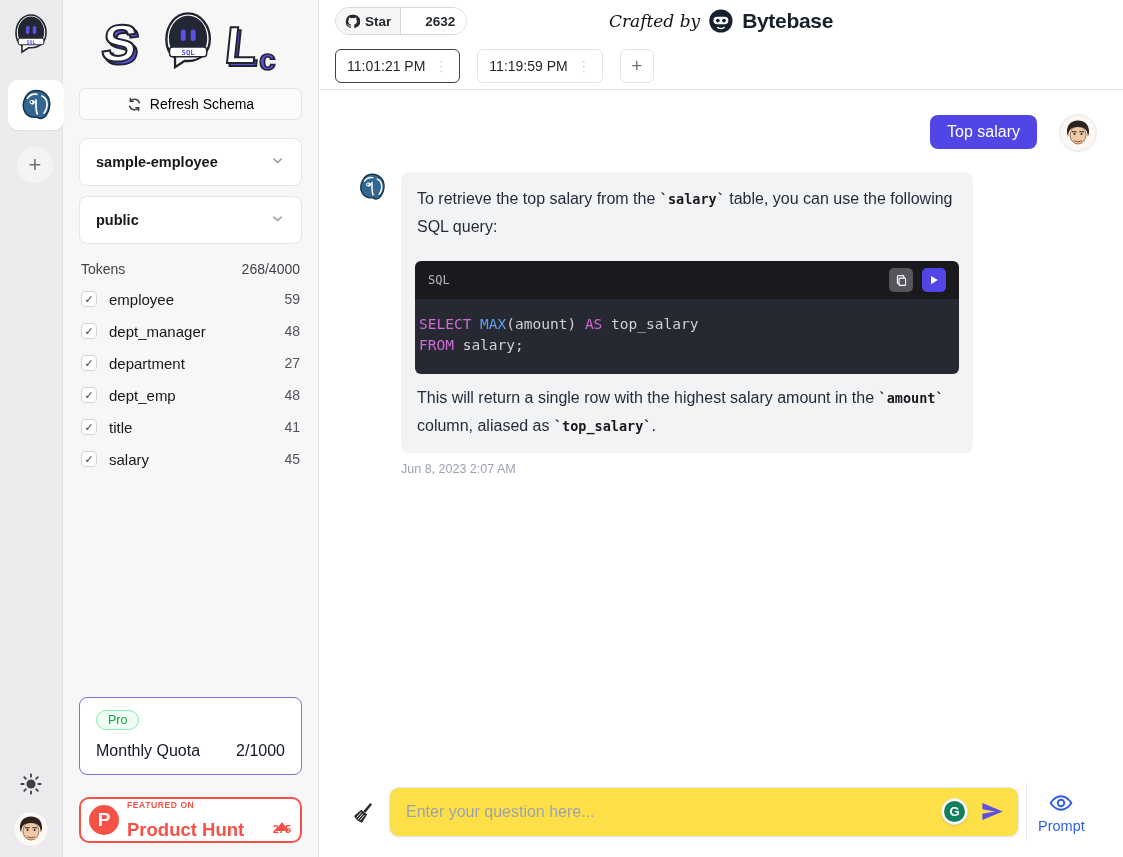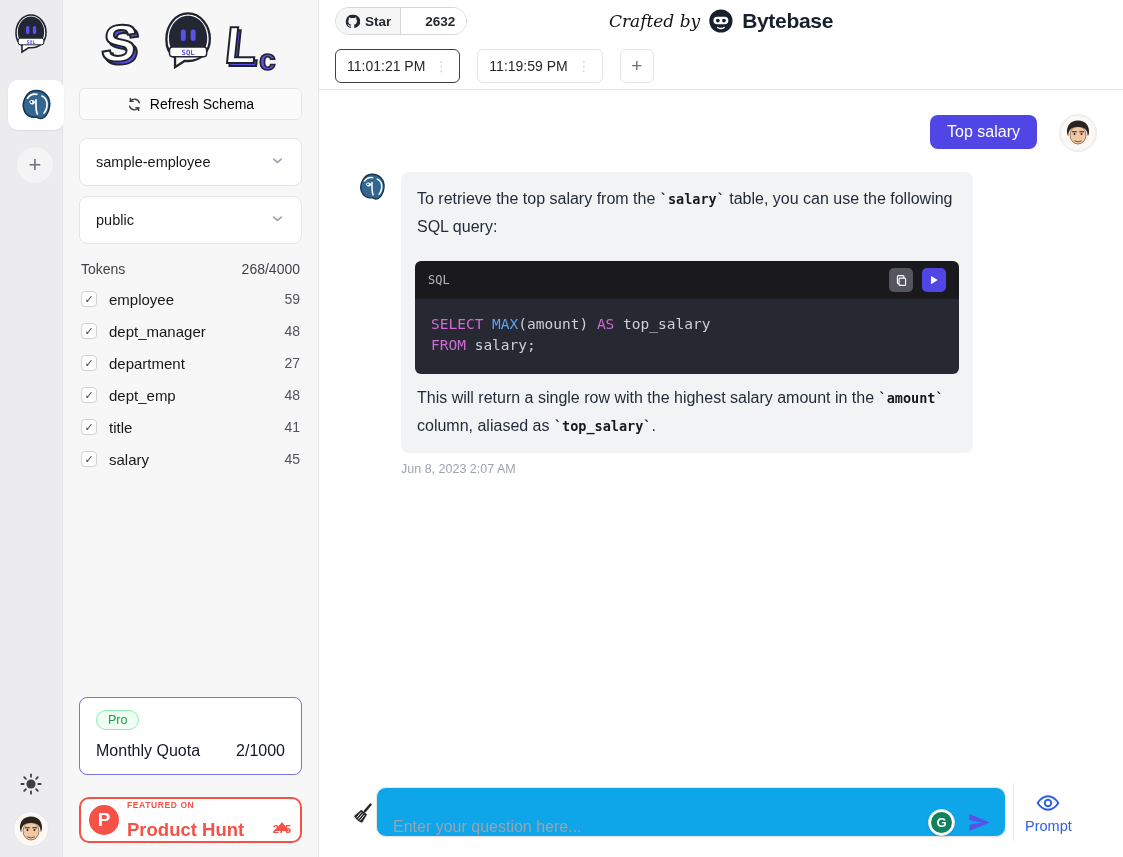--- a/index.html
+++ b/index.html
@@ -12,21 +12,21 @@
   .rail-conn { position:absolute; top:80px; left:8px; width:56px; height:50px; background:#fff; border-radius:10px; box-shadow:0 1px 2px rgba(0,0,0,.06); display:flex; align-items:center; justify-content:center; cursor:pointer; }
   .rail-plus { position:absolute; top:147px; left:17px; width:36px; height:36px; border-radius:50%; background:#f4f4f5; color:#71717a; font-size:22px; font-weight:300; display:flex; align-items:center; justify-content:center; cursor:pointer; }
   .rail-bottom { margin-top:auto; display:flex; flex-direction:column; align-items:center; gap:16px; }
   .theme-btn { width:22px; height:22px; cursor:pointer; }
   .rail-avatar { width:36px; height:36px; border-radius:50%; cursor:pointer; }
 
   
   .sidebar { width:256px; background:#f7f7f8; border-right:1px solid #e4e4e7; display:flex; flex-direction:column; padding:0 16px; flex:none; }
   .logo-wrap { height:88px; display:flex; align-items:center; justify-content:center; }
   .refresh-btn { height:32px; border:1px solid #e4e4e7; border-radius:6px; background:#fbfbfc; display:flex; align-items:center; justify-content:center; gap:8px; font-size:14px; color:#000000; cursor:pointer; }
-  .select { height:48px; margin-top:18px; background:#fff; border:1px solid #e4e4e7; border-radius:8px; display:flex; align-items:center; padding:0 16px; font-size:14.5px; color:#18181b; cursor:pointer; }
+  .select { height:48px; margin-top:18px; background:#fff; border:1px solid #e4e4e7; border-radius:8px; display:flex; align-items:center; padding:0 16px; font-size:14.5px; color:#18181b; cursor:pointer;font-weight:bold; }
   .select + .select { margin-top:10px; }
   .select .chev { margin-left:auto; color:#9ca3af; }
   .tokens-row { display:flex; margin-top:17px; padding:0 2px; font-size:14px; color:#3f3f46; }
   .tokens-row .val { margin-left:auto; }
   .tbl-list { margin-top:6px; }
   .tbl-row { height:32px; display:flex; align-items:center; padding:0 2px; }
   .cbx { width:16px; height:16px; background:#fff; border:1px solid #d4d4d8; border-radius:4px; display:flex; align-items:center; justify-content:center; font-size:11px; color:#3f3f46; cursor:pointer; flex:none; }
   .tbl-name { margin-left:12px; font-size:15px; color:#18181b; }
   .tbl-count { margin-left:auto; font-size:14px; color:#52525b; }
   .side-spacer { flex:1; }
@@ -68,27 +68,27 @@
   .bot-bubble { background:#f2f3f5; border-radius:8px; padding:13px 14px; width:572px; }
   .bot-p { font-size:16px; line-height:28px; color:#1f2937; padding:0 2px; }
   .inline-code { font-family:"DejaVu Sans Mono", monospace; font-weight:bold; font-size:13.5px; color:#18181b; }
   .code-block { margin:20px 0 10px; border-radius:6px; overflow:hidden; }
   .code-head { height:38px; background:#1a1a1e; display:flex; align-items:center; padding:0 13px; }
   .code-lang { font-family:"DejaVu Sans Mono", monospace; font-size:12px; color:#b4b4bc; }
   .code-actions { margin-left:auto; display:flex; gap:9px; }
   .icon-btn { width:24px; height:24px; border-radius:5px; display:flex; align-items:center; justify-content:center; cursor:pointer; border:none; }
   .icon-btn.copy { background:#55555e; }
   .icon-btn.run { background:#4f46e5; }
-  .code-body { background:#262832; padding:15px 16px 18px; font-family:"DejaVu Sans Mono", monospace; font-size:14.5px; line-height:21px; white-space:pre; }
+  .code-body { background:#262832; padding:15px 4px 18px; font-family:"DejaVu Sans Mono", monospace; font-size:14.5px; line-height:21px; white-space:pre; }
   .tok-kw { color:#cf6bd6; } .tok-fn { color:#62a0ea; } .tok-pl { color:#ced0d9; }
   .msg-time { margin:9px 0 0 44px; font-size:12.5px; color:#9ca3af; }
 
   .composer { height:77px; display:flex; align-items:center; padding:0 0 14px 33px; flex:none; }
   .broom { width:24px; height:24px; color:#27272a; cursor:pointer; flex:none; }
-  .input-box { width:630px; height:50px; border:1px solid #e5e7eb; border-radius:10px; background:#0ea5e9; box-shadow:0 1px 2px rgba(0,0,0,.05); display:flex; align-items:flex-end; padding:0 12px 0 2px; }
+  .input-box { width:630px; height:50px; margin-left:13px; border:1px solid #e5e7eb; border-radius:10px; background:#fde047; box-shadow:0 1px 2px rgba(0,0,0,.05); display:flex; align-items:center; padding:0 12px 0 2px; }
   .q-input { flex:1; border:none; outline:none; font-size:16px; color:#18181b; padding:0 14px; font-family:"Liberation Sans", sans-serif; background:transparent; }
   .q-input::placeholder { color:#9ca3af; }
   .gram-badge { width:27px; height:27px; border-radius:50%; background:#fff; border:1px solid #e8e8e8; box-shadow:0 1px 2px rgba(0,0,0,.12); display:flex; align-items:center; justify-content:center; flex:none; cursor:pointer; }
   .gram-g { width:21px; height:21px; border-radius:50%; background:#12805c; color:#fff; font-size:13px; font-weight:bold; display:flex; align-items:center; justify-content:center; }
   .send-btn { margin-left:11px; background:none; border:none; cursor:pointer; width:27px; height:27px; flex:none; }
   .comp-div { width:1px; height:58px; background:#e5e7eb; margin-left:7px; }
   .prompt-btn { margin-left:11px; display:flex; flex-direction:column; align-items:center; color:#2f5fe5; cursor:pointer; background:none; border:none; gap:2px; }
   .prompt-label { font-size:14.5px; color:#2f5fe5; }
 </style>
 </head>

